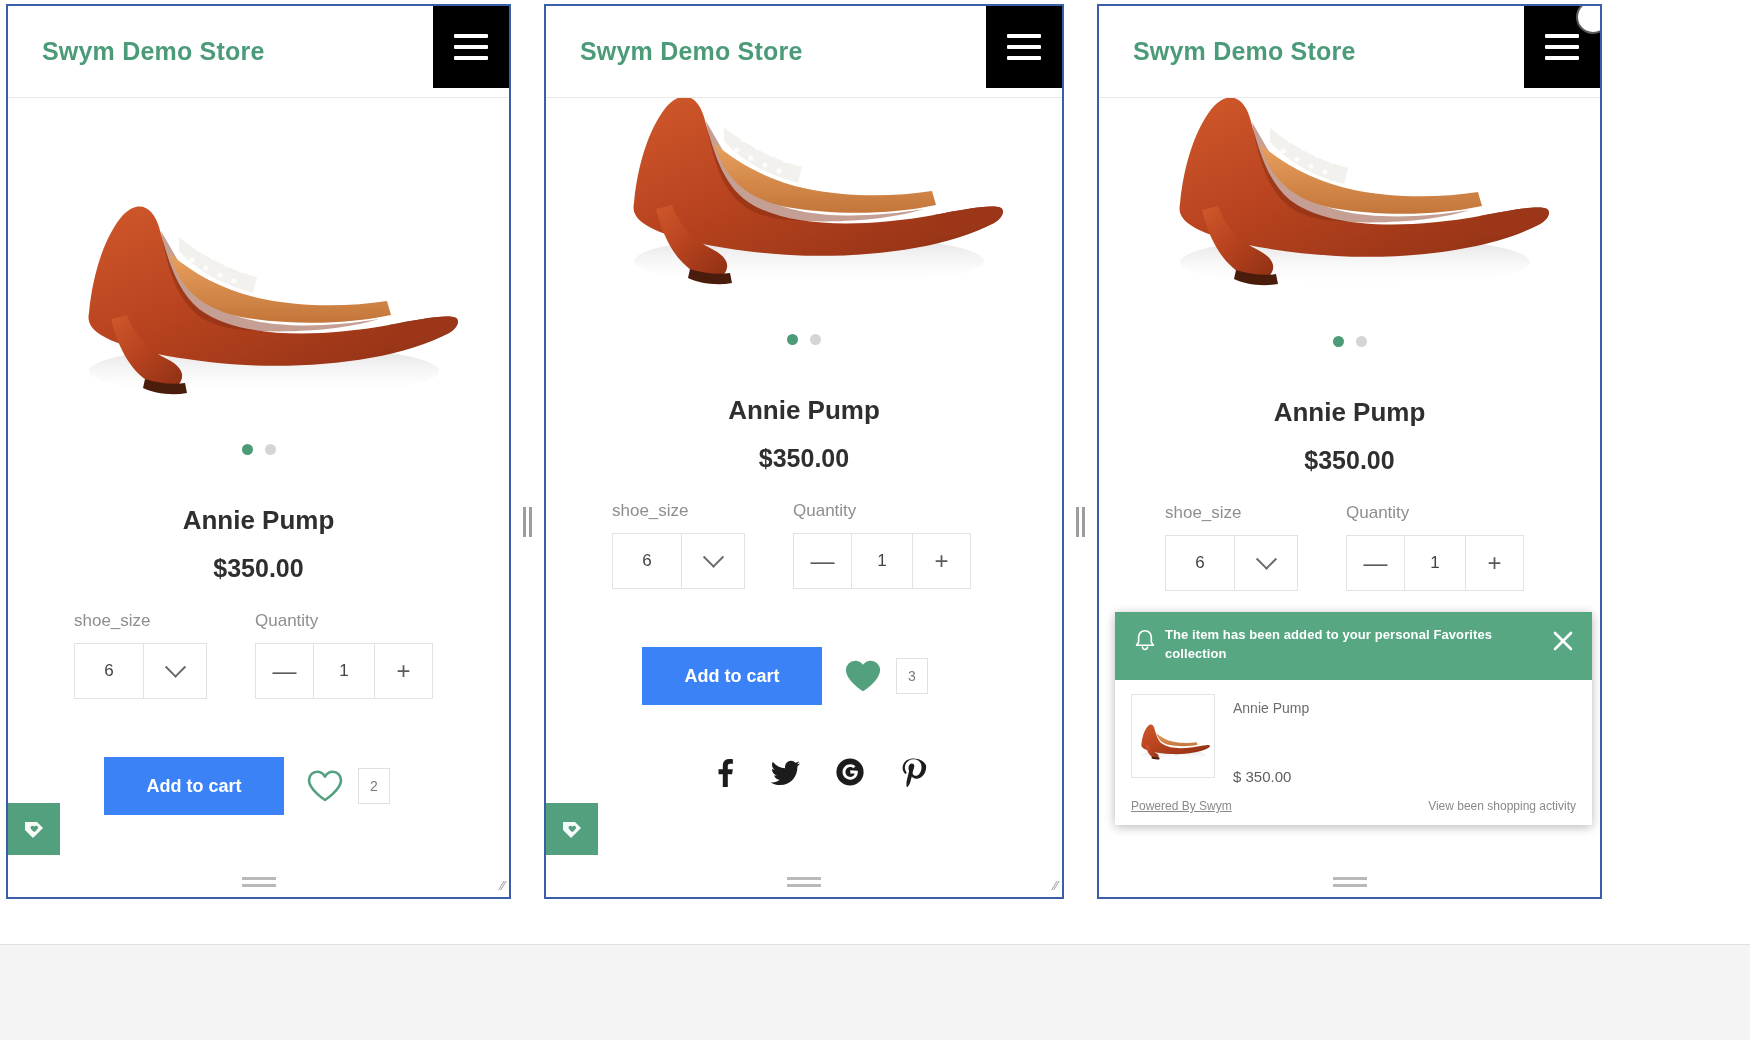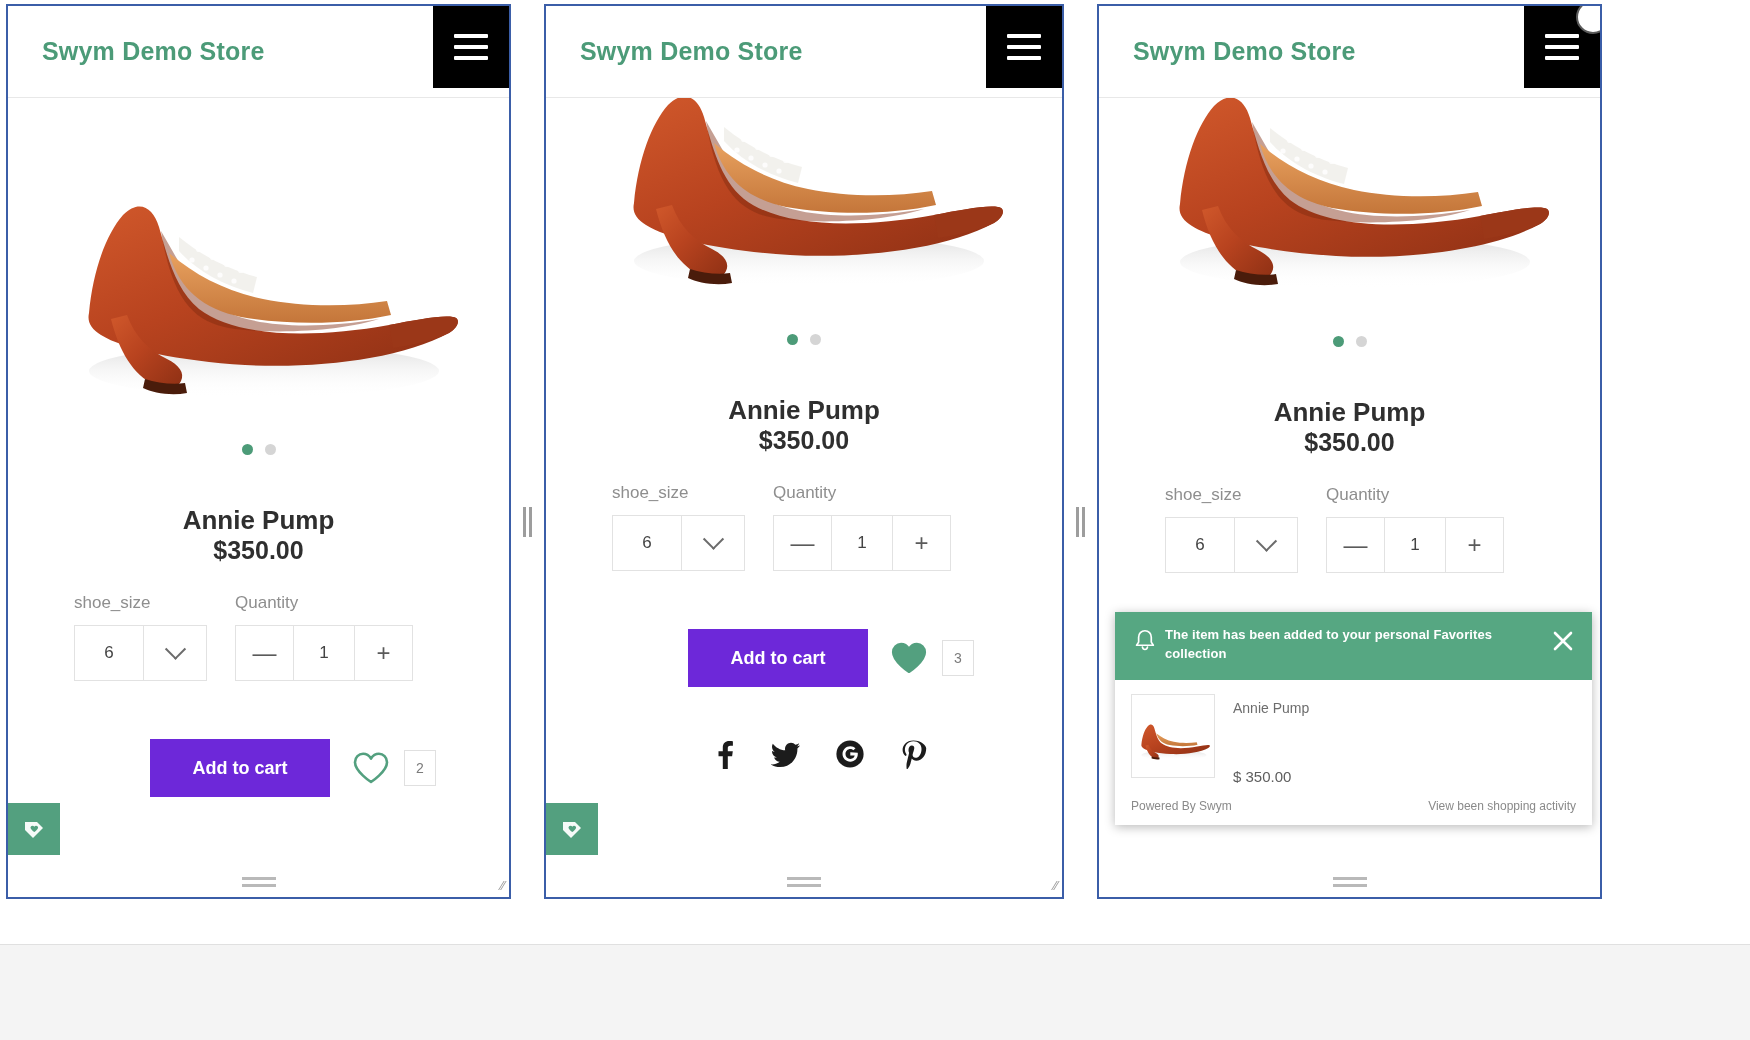--- a/index.html
+++ b/index.html
@@ -103,25 +103,26 @@
     font-size: 26px;
     font-weight: 700;
     color: #2f2f2f;
     margin-top: 50px;
   }
   .pprice {
     text-align: center;
     font-size: 25px;
     font-weight: 700;
     color: #2f2f2f;
+    margin-top: 18px;
   }
 
   .options {
     display: flex;
-    gap: 28px;
+    gap: 48px;
     padding: 28px 0 0 66px;
   }
   .opt-label {
     font-size: 17px;
     color: #8e8e8e;
     margin-bottom: 12px;
   }
   .select-box {
     display: flex;
     width: 133px; height: 56px;
@@ -167,27 +168,26 @@
   
   .actions {
     display: flex;
     align-items: center;
     gap: 22px;
     padding-left: 96px;
     margin-top: 58px;
   }
   .atc {
     width: 180px; height: 58px;
-    background: #6d28d9;
+    background: #3b82f6;
     color: #ffffff;
     font-size: 18px;
     font-weight: 700;
     display: flex; align-items: center; justify-content: center;
     border: none;
-    margin-left: 46px;
   }
   .wl-btn {
     display: flex; align-items: center; gap: 14px;
   }
   .count-box {
     min-width: 32px; height: 36px;
     border: 1px solid #e0e0e0;
     display: flex; align-items: center; justify-content: center;
     font-size: 14px; color: #7b7b7b;
     padding: 0 6px;
@@ -284,21 +284,21 @@
     overflow: hidden;
   }
   .t-name { font-size: 14px; color: #6d6d6d; margin-top: 6px; }
   .t-price { font-size: 15px; color: #5e5e5e; margin-top: 52px; }
   .toast-foot {
     display: flex;
     justify-content: space-between;
     align-items: center;
     padding: 4px 16px 12px 16px;
   }
-  .t-powered { font-size: 12px; color: #8a8a8a; }
+  .t-powered { font-size: 12px; color: #8a8a8a; text-decoration: underline; }
   .t-link { font-size: 12px; color: #8a8a8a; }
 
   .floating-circle {
     position: absolute;
     right: -10px; top: -6px;
     width: 34px; height: 34px;
     border: 2px solid #5b5b5b;
     border-radius: 50%;
     background: #ffffff;
   }

